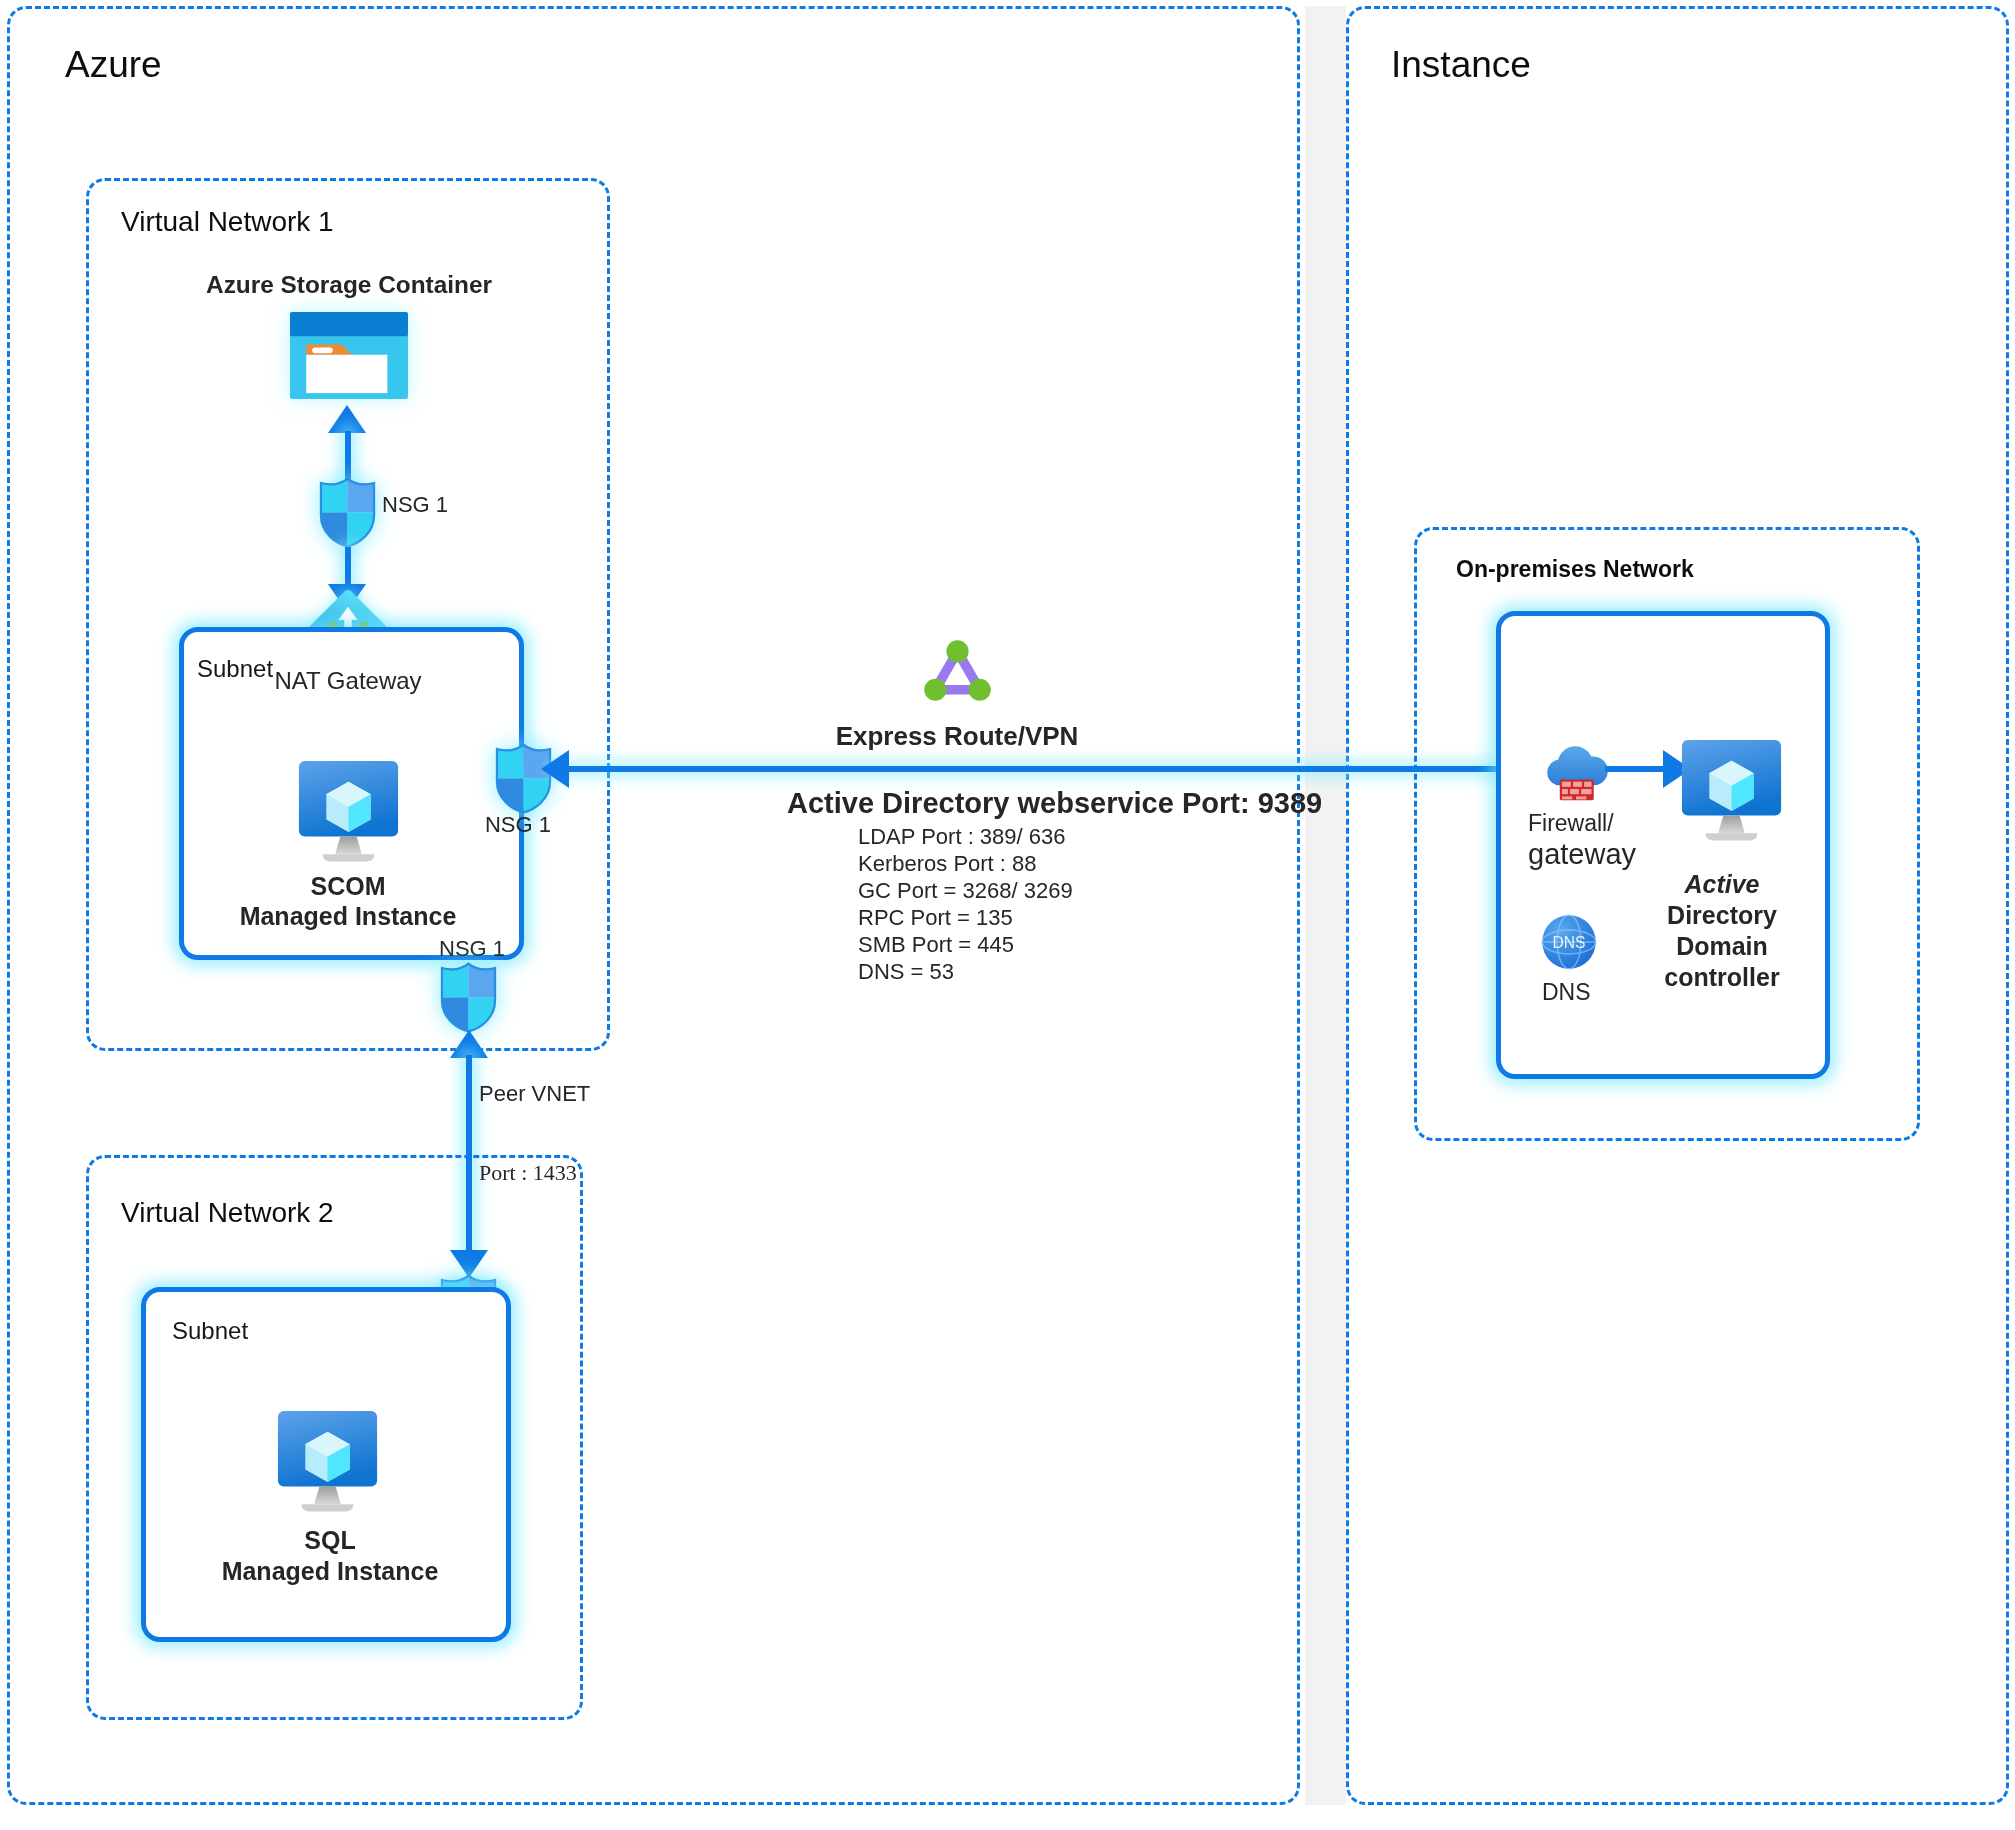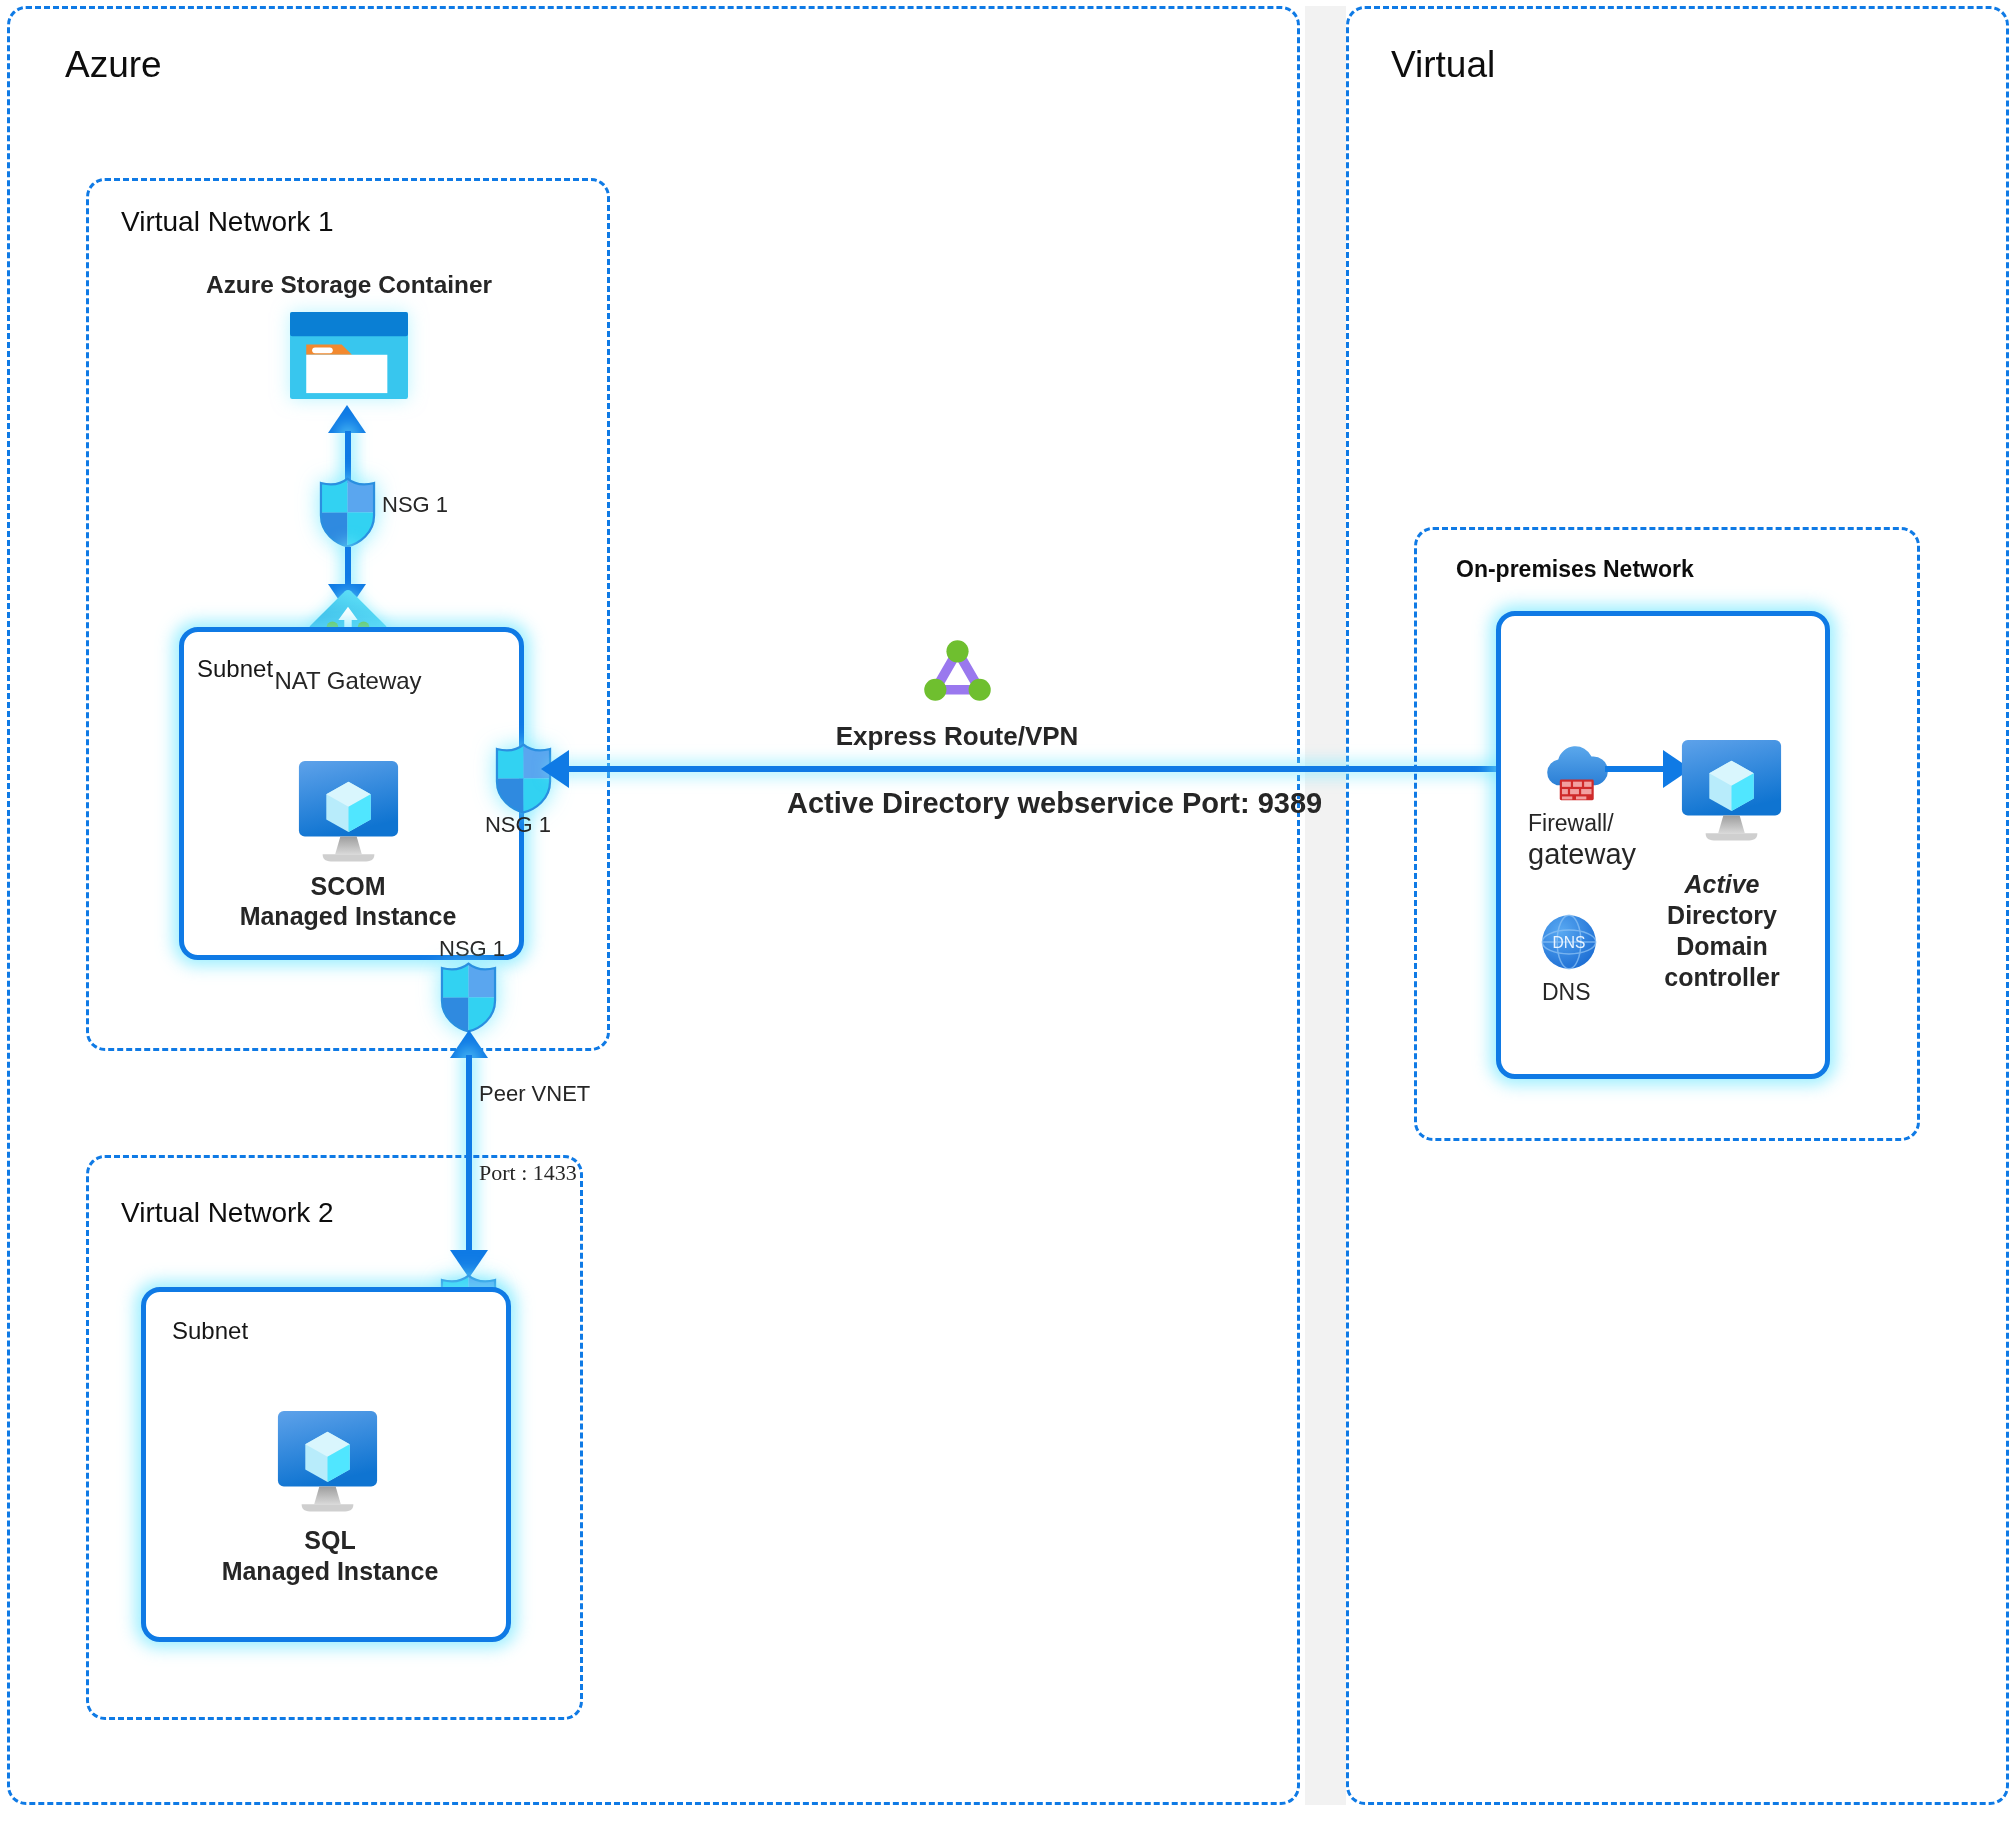--- a/index.html
+++ b/index.html
@@ -145,21 +145,21 @@
   </svg>
 
   <div class="dashzone" style="left:7.4px;top:6px;width:1293px;height:1799px;"></div>
 
   <div class="seam" style="left:1305px;top:6px;width:41px;height:1799px;"></div>
 
   <div class="dashzone" style="left:1346px;top:6px;width:663px;height:1799px;"></div>
 
   <div class="zone-title big" style="left:65px;top:44px;">Azure</div>
 
-  <div class="zone-title big" style="left:1391px;top:44px;">Virtual</div>
+  <div class="zone-title big" style="left:1391px;top:44px;">Instance</div>
 
   <div class="dashzone thin" style="left:86px;top:178px;width:524px;height:873px;"></div>
   <div class="zone-title mid" style="left:121px;top:206px;">Virtual Network 1</div>
 
   <div class="lbl c bold" style="left:349px;top:270px;font-size:24.4px;">Azure Storage Container</div>
 
   <svg class="icon storage" style="left:290px;top:312px;" width="118" height="87" viewBox="0 0 160 118">
     <rect x="0" y="0" width="160" height="118" rx="3" fill="#38c6ee"></rect>
     <rect x="0" y="0" width="160" height="33" rx="3" fill="#0a7fd4"></rect>
     <path d="M22 44 h48 l14 14 h-62 z" fill="#f2892f"></path>
@@ -285,20 +285,28 @@
     <circle cx="52" cy="18" r="15" fill="#6fbf2f"></circle>
     <circle cx="22" cy="70" r="15" fill="#6fbf2f"></circle>
     <circle cx="82" cy="70" r="15" fill="#6fbf2f"></circle>
   </svg>
   <div class="lbl c bold" style="left:957px;top:721px;font-size:26px;">Express Route/VPN</div>
 
   <div class="hline" style="left:553px;top:766px;width:1092px;"></div>
   <div class="arrow-left" style="left:541px;top:750px;"></div>
 
   <div class="lbl bold" style="left:787px;top:786px;font-size:29px;">Active Directory webservice Port: 9389</div>
+  <div style="position:absolute;left:858px;top:823px;font-size:22px;color:#262626;line-height:27px;">
+    <div>LDAP Port : 389/ 636</div>
+    <div>Kerberos Port : 88</div>
+    <div>GC Port = 3268/ 3269</div>
+    <div>RPC Port = 135</div>
+    <div>SMB Port = 445</div>
+    <div>DNS = 53</div>
+  </div>
 
   <div class="dashzone thin" style="left:1414px;top:527px;width:506px;height:614px;"></div>
   <div class="zone-title small" style="left:1456px;top:556px;">On-premises Network</div>
 
   <div class="solidbox" style="left:1496px;top:611px;width:334px;height:468px;"></div>
 
   <svg class="icon fw" style="left:1539px;top:744px;" width="74" height="65" viewBox="0 0 100 88">
     <path d="M24 56 a18 18 0 0 1 2 -35 a24 24 0 0 1 45 -4 a17 17 0 0 1 5 39 z" fill="url(#gCloud)"></path>
     <g>
       <rect x="28" y="48" width="46" height="28" rx="2" fill="#cf2a2a"></rect>

